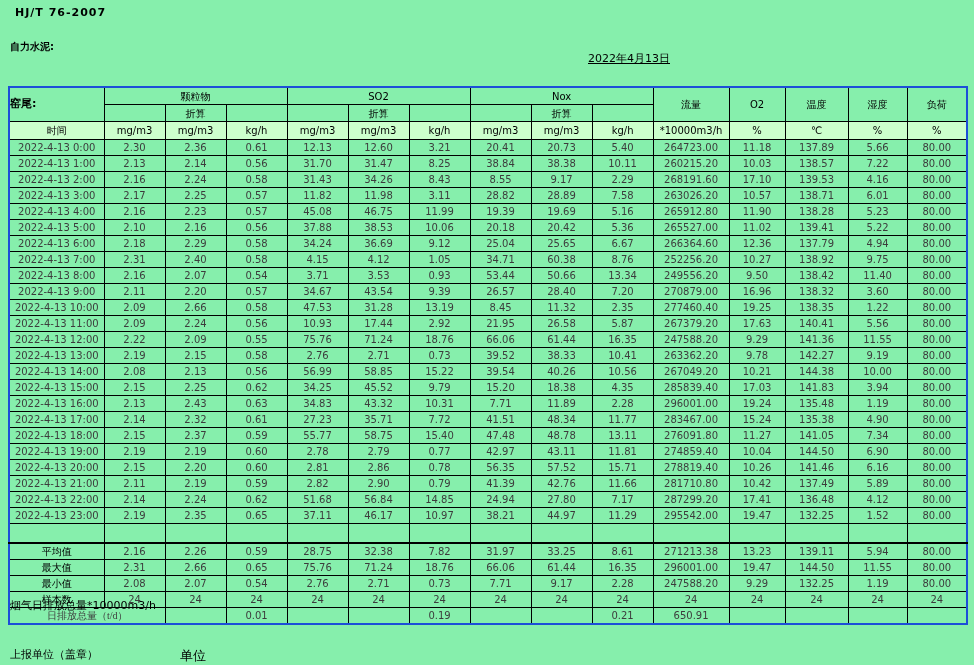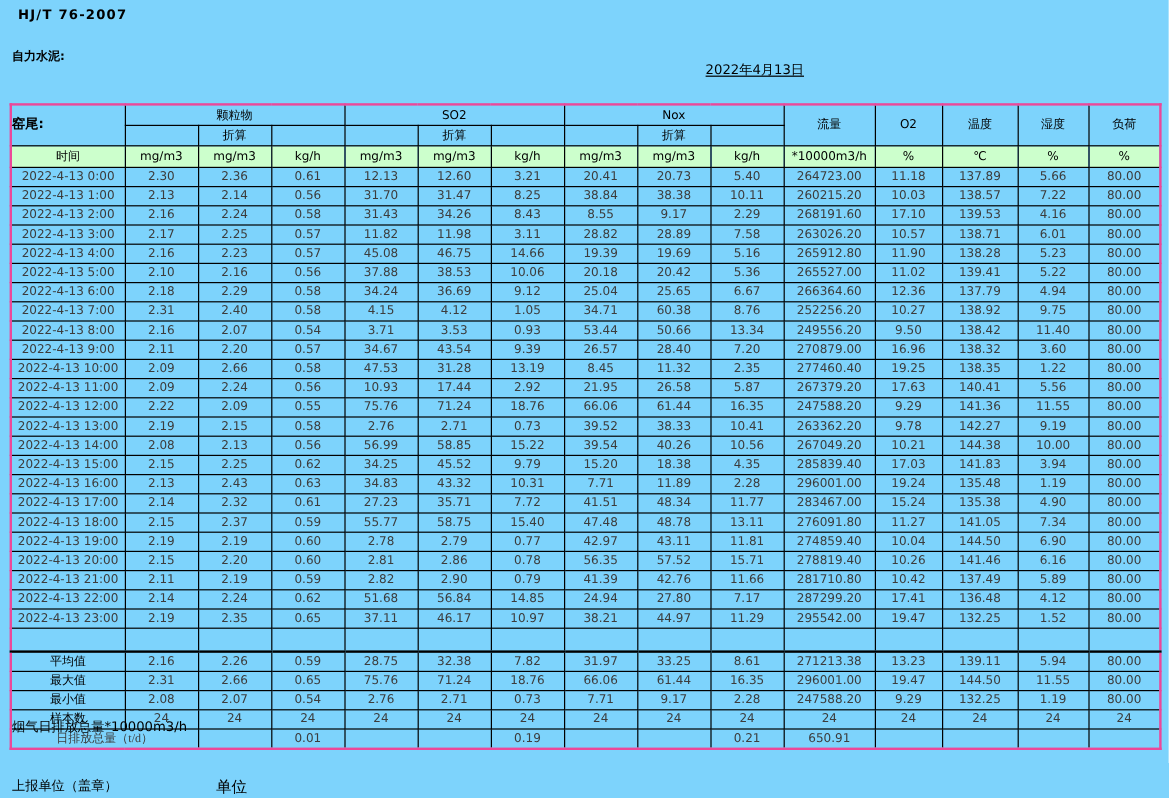--- a/index.html
+++ b/index.html
@@ -1,29 +1,29 @@
 <!DOCTYPE html>
 <html><head>
 <meta charset="utf-8">
 <style>
   html,body{margin:0;padding:0;background:#fff;}
   .page{
-    position:relative;width:974px;height:665px;background:#7dd3fc;
+    position:relative;width:974px;height:665px;background:#86efac;
     font-family:"DejaVu Sans","Liberation Sans",sans-serif;color:#000;
     overflow:hidden;
   }
   .std{position:absolute;left:15px;top:6px;font-size:11px;font-weight:bold;letter-spacing:1px;}
   .title{position:absolute;left:0;top:22px;width:100%;text-align:center;font-size:13px;font-weight:bold;}
   .company{position:absolute;left:10px;top:40px;font-size:10px;font-weight:bold;}
   .location{position:absolute;left:10px;top:56px;font-size:11px;font-weight:bold;margin-top:40px;}
   .date{position:absolute;left:588px;top:51px;font-size:11px;text-decoration:underline;}
   table.report{
     position:absolute;left:8px;top:86px;width:958px;
     border-collapse:collapse;table-layout:fixed;
-    font-size:10px;border:2px solid #ec4899;
+    font-size:10px;border:2px solid #1d4ed8;
   }
   table.report td{
     border:1px solid #000;text-align:center;padding:0;height:15px;
     white-space:nowrap;overflow:hidden;color:#3c3c3c;line-height:15px;
   }
   tr.hdr td{color:#000;height:16px;}
   tr.units td{background:#ccffcc;color:#000;height:17px;}
   tr.spacer td{height:18px;border-bottom:2px solid #000;}
   tr.summary td:first-child{color:#000;}
   td.total-label{text-align:left;padding-left:3px;color:#000;font-family:Liberation Serif, serif;}
@@ -168,21 +168,21 @@
           <td>6.01</td>
           <td>80.00</td>
         </tr>
         <tr>
           <td>2022-4-13 4:00</td>
           <td>2.16</td>
           <td>2.23</td>
           <td>0.57</td>
           <td>45.08</td>
           <td>46.75</td>
-          <td>14.66</td>
+          <td>11.99</td>
           <td>19.39</td>
           <td>19.69</td>
           <td>5.16</td>
           <td>265912.80</td>
           <td>11.90</td>
           <td>138.28</td>
           <td>5.23</td>
           <td>80.00</td>
         </tr>
         <tr>

